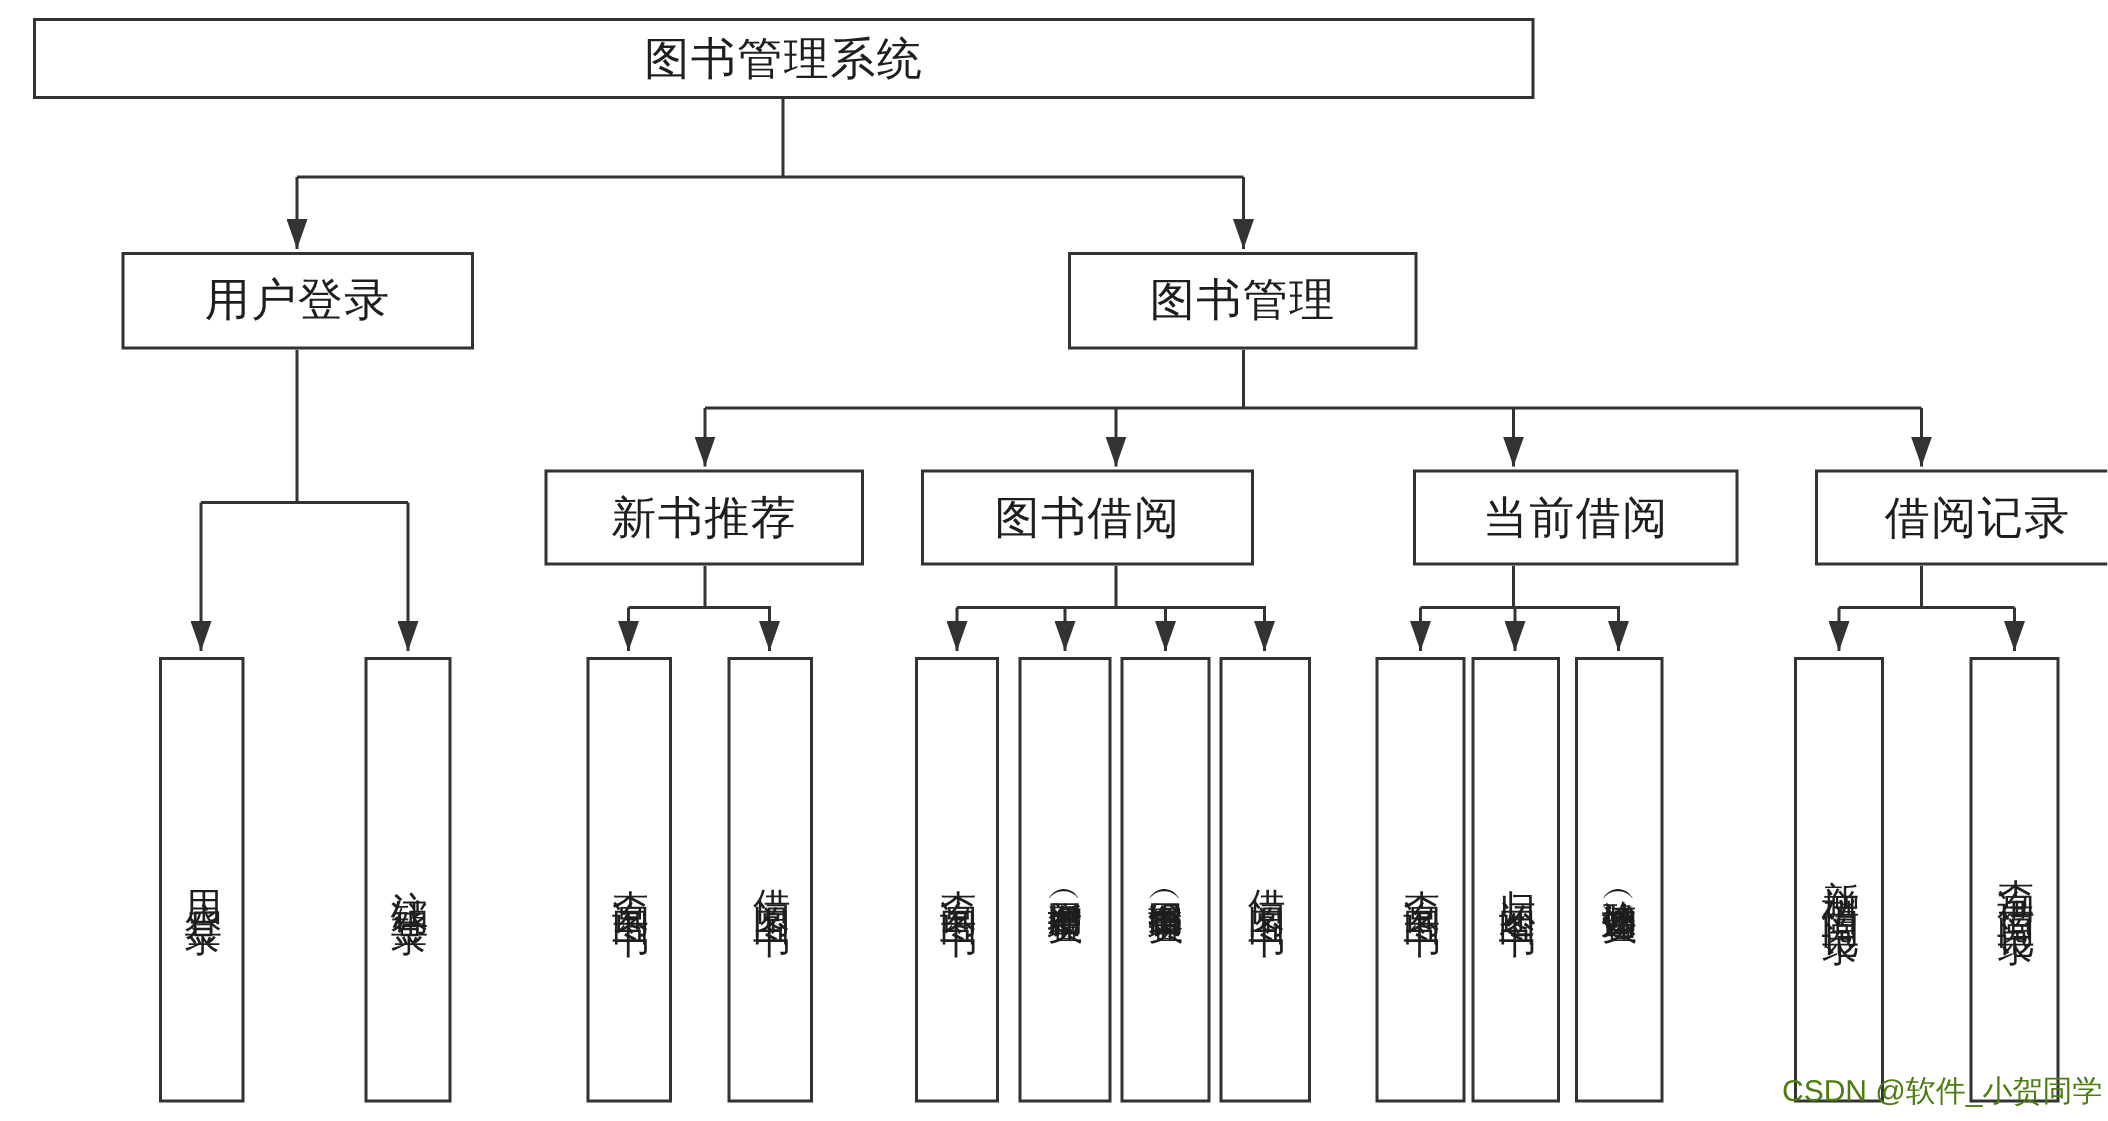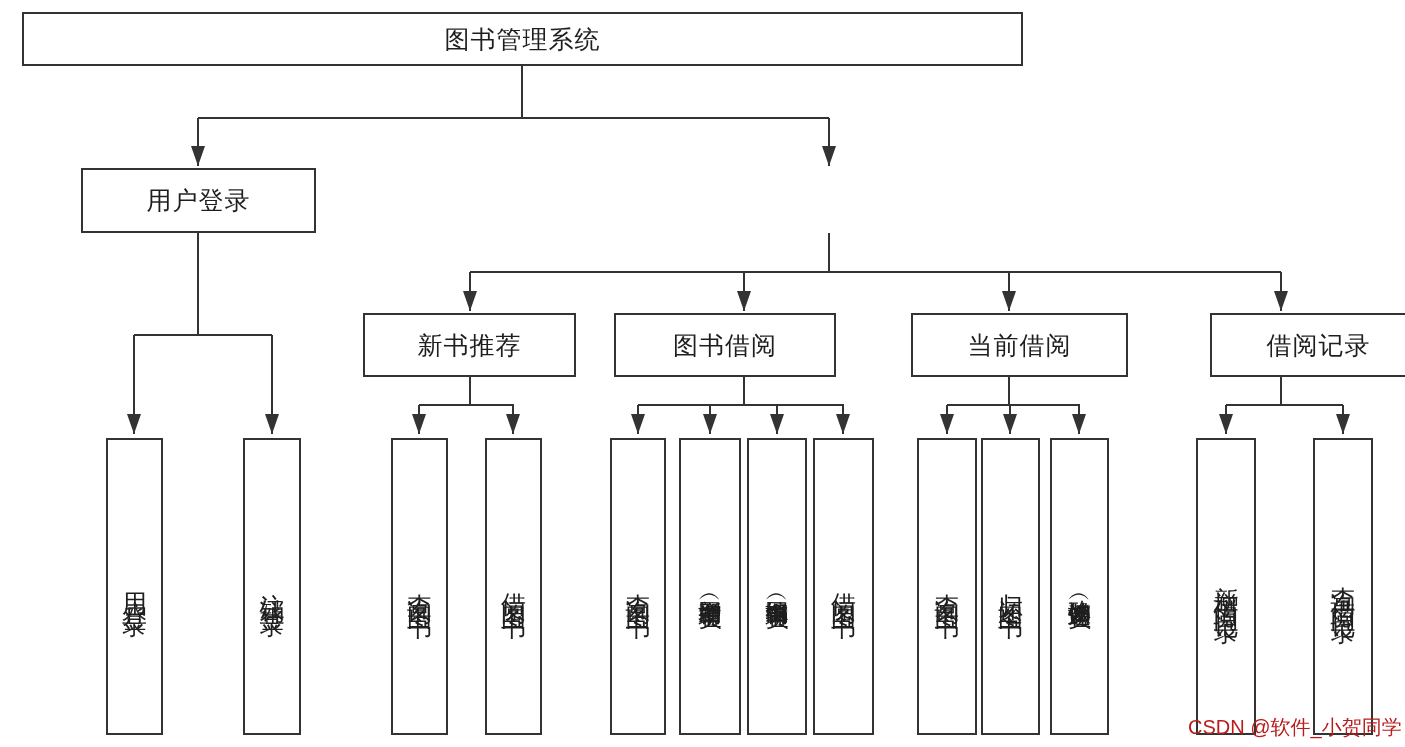--- a/index.html
+++ b/index.html
@@ -21,40 +21,40 @@
     position: absolute;
     box-sizing: border-box;
     border: 2px solid #333333;
     background: #ffffff;
     color: #1e1e1e;
     display: flex;
     align-items: center;
     justify-content: center;
     z-index: 1;
   }
-  .hbox { font-size: 25px; letter-spacing: 1px; }
+  .hbox { font-size: 30px; letter-spacing: 1px; }
   .vbox span {
     writing-mode: vertical-rl;
     text-orientation: mixed;
     font-size: 25px;
     letter-spacing: 7px;
     line-height: 1;
     white-space: nowrap;
   }
   .vbox.tight span {
     font-size: 23px;
     letter-spacing: 1px;
   }
   
   #n-root      { left: 22px;   top: 12px;  width: 1001px; height: 54px; }
   #n-login     { left: 81px;   top: 168px; width: 235px;  height: 65px; }
   #n-mgmt      { left: 712px;  top: 168px; width: 233px;  height: 65px; }
   #n-newbook   { left: 363px;  top: 313px; width: 213px;  height: 64px; }
   #n-borrow    { left: 614px;  top: 313px; width: 222px;  height: 64px; }
-  #n-current   { left: 911px;  top: 313px; width: 217px;  height: 64px; }
+  #n-current   { left: 942px;  top: 313px; width: 217px;  height: 64px; }
   #n-records   { left: 1210px; top: 313px; width: 217px;  height: 64px; }
   
   .vbox { top: 438px; height: 297px; }
   #n-login-leaf   { left: 106px;  width: 57px; }
   #n-logout-leaf  { left: 243px;  width: 58px; }
   #n-nb-query     { left: 391px;  width: 57px; }
   #n-nb-borrow    { left: 485px;  width: 57px; }
   #n-bw-query     { left: 610px;  width: 56px; }
   #n-bw-add       { left: 679px;  width: 62px; }
   #n-bw-edit      { left: 747px;  width: 60px; }
@@ -63,21 +63,21 @@
   #n-cur-return   { left: 981px;  width: 59px; }
   #n-cur-confirm  { left: 1050px; width: 59px; }
   #n-rec-add      { left: 1196px; width: 60px; }
   #n-rec-query    { left: 1313px; width: 60px; }
   .line { stroke: #333333; stroke-width: 2; fill: none; }
   #watermark {
     position: absolute;
     left: 1188px;
     top: 714px;
     font-size: 20px;
-    color: #b91c1c;
+    color: #4d7c0f;
     z-index: 2;
     white-space: nowrap;
   }
 </style>
 </head>
 <body>
 
 <div id="canvas">
 
   <svg id="connectors" viewBox="0 0 1405 747" xmlns="http://www.w3.org/2000/svg">
@@ -114,20 +114,23 @@
     <path class="line" marker-end="url(#ah)" d="M1226,405 V434"></path>
     <path class="line" marker-end="url(#ah)" d="M1343,405 V434"></path>
   </svg>
 
   <div class="node hbox" id="n-root">
     <span>图书管理系统</span>
   </div>
 
   <div class="node hbox" id="n-login">
     <span>用户登录</span>
+  </div>
+  <div class="node hbox" id="n-mgmt">
+    <span>图书管理</span>
   </div>
 
   <div class="node hbox" id="n-newbook">
     <span>新书推荐</span>
   </div>
   <div class="node hbox" id="n-borrow">
     <span>图书借阅</span>
   </div>
   <div class="node hbox" id="n-current">
     <span>当前借阅</span>

